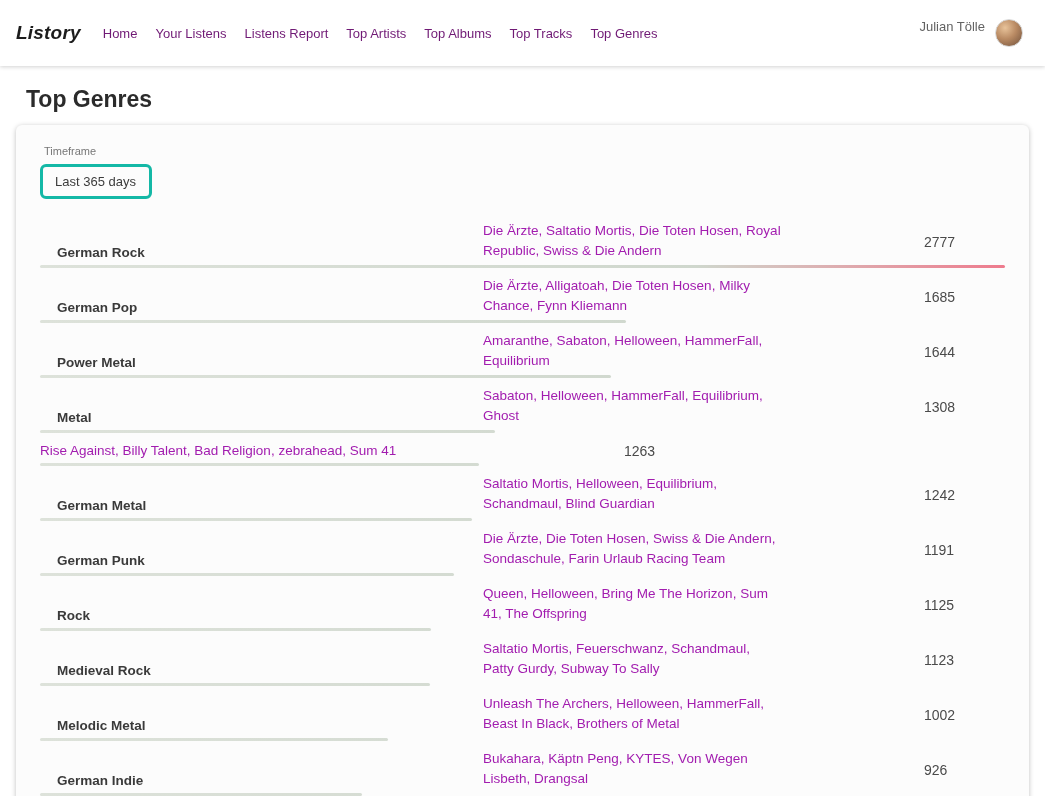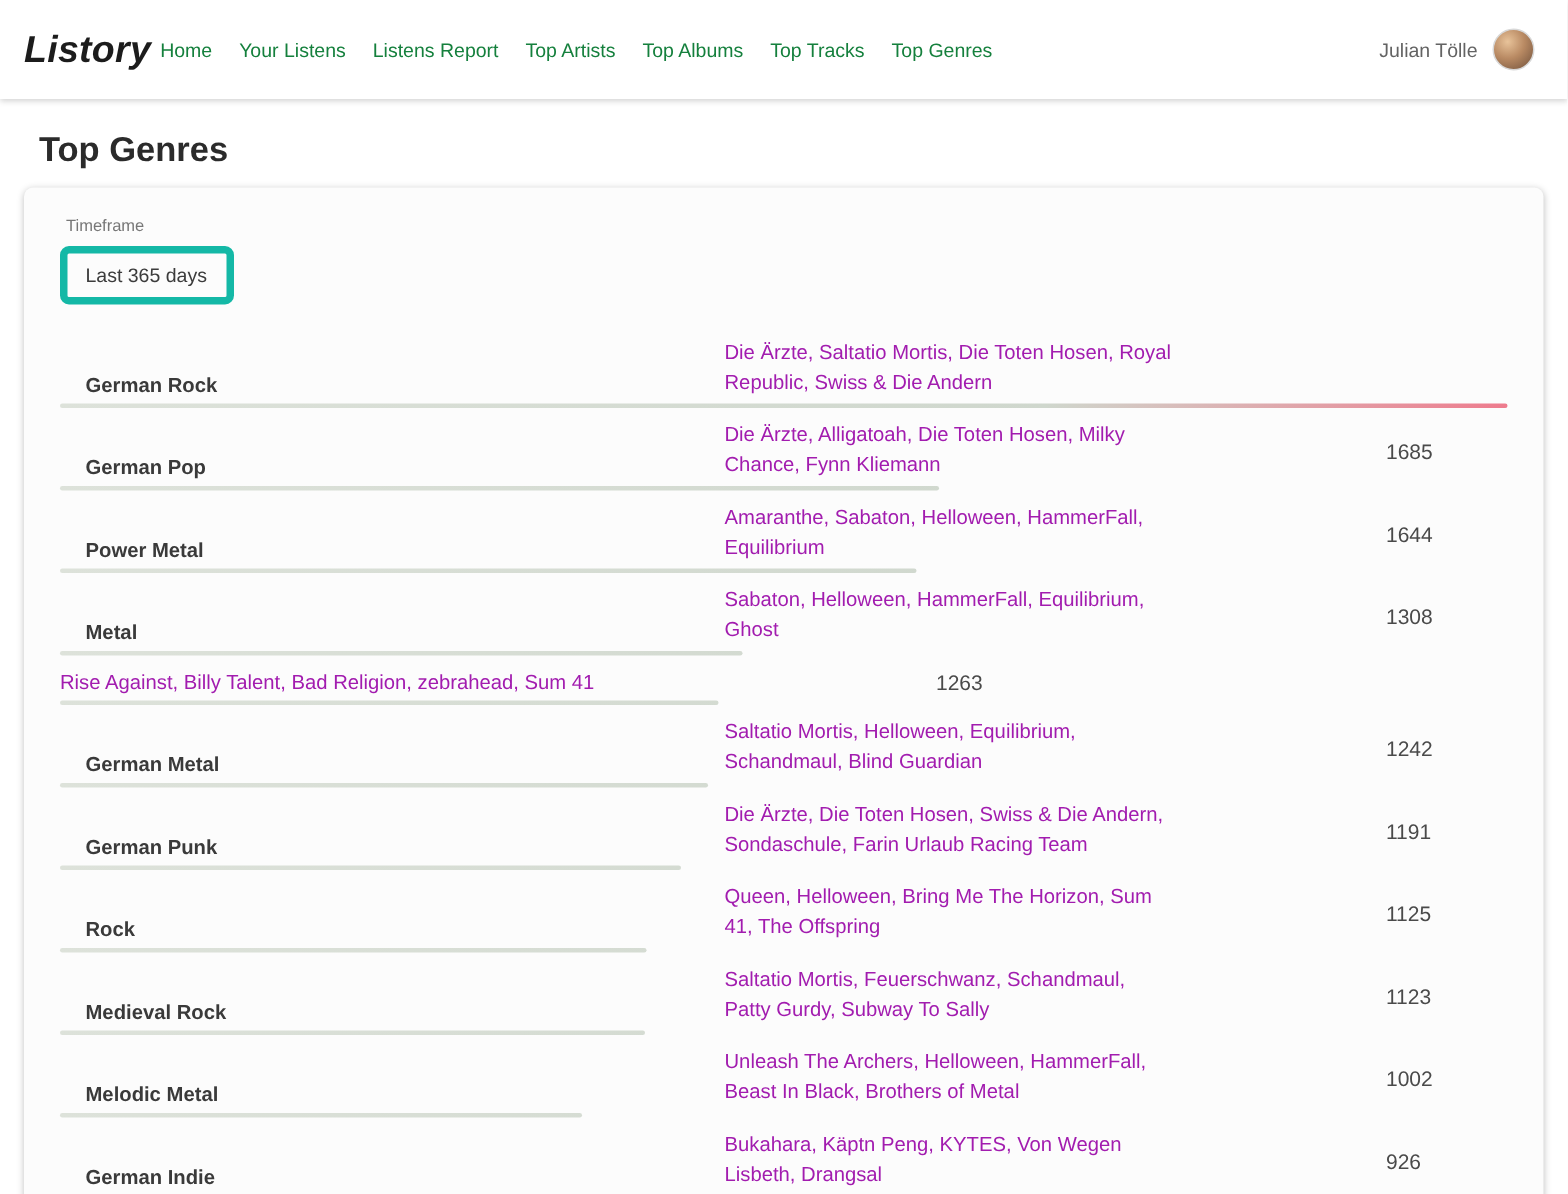--- a/index.html
+++ b/index.html
@@ -14,29 +14,29 @@
   
   .navbar {
     height: 66px;
     display: flex; align-items: center;
     padding: 0 22px 0 16px;
     background: #fff;
     box-shadow: 0 1px 4px rgba(0,0,0,.18);
     position: relative; z-index: 5;
   }
   .brand {
-    font-size: 25px; font-weight: 700; font-style: italic;
-    color: #1c1c1c; margin-right: 6px; cursor: pointer; letter-spacing: .2px;
+    font-size: 19px; font-weight: 700; font-style: italic;
+    color: #1c1c1c; margin-right: 22px; cursor: pointer; letter-spacing: .2px;
   }
   .nav-links { display: flex; gap: 18px; align-items: center; }
   .nav-link {
-    font-size: 13px; color: #15803d; cursor: pointer; white-space: nowrap;
+    font-size: 13px; color: #701a75; cursor: pointer; white-space: nowrap;
   }
   .nav-spacer { flex: 1; }
-  .user { display: flex; align-items: center; gap: 10px; cursor: pointer; }
+  .user { display: flex; gap: 10px; cursor: pointer; }
   .user-name { font-size: 13px; color: #636363; }
   .avatar {
     width: 28px; height: 28px; border-radius: 50%;
     background: radial-gradient(circle at 35% 30%, #e8c39a 0%, #b98a63 45%, #6e4f3a 100%);
     border: 1px solid #d8d8d8;
   }
 
   
   .page-title {
     font-size: 23px; font-weight: 700; color: #2b2b2b;
@@ -48,21 +48,21 @@
     border-radius: 6px;
     box-shadow: 0 1px 5px rgba(0,0,0,.25);
     padding: 20px 24px 10px;
   }
 
   .tf-label { font-size: 11px; color: #777; margin-left: 4px; display: block; }
   .tf-select {
     display: inline-block;
     margin-top: 7px;
     padding: 7px 13px 7px 12px;
-    border: 5px solid #14b8a6;
+    border: 3px solid #14b8a6;
     border-radius: 6px;
     font-size: 13px; color: #3c3c3c;
     background: transparent;
     cursor: pointer;
     min-width: 110px;
   }
 
   
   .rows { margin-top: 14px; }
   .row {
@@ -115,20 +115,21 @@
 <h1 class="page-title">Top Genres</h1>
 
 <section class="card">
   <label class="tf-label">Timeframe</label>
   <div class="tf-select">Last 365 days</div>
 
   <div class="rows" id="rows">
   <div class="row">
     <div class="cell genre">German Rock</div>
     <div class="cell artists">Die Ärzte, Saltatio Mortis, Die Toten Hosen, Royal Republic, Swiss &amp; Die Andern</div>
+    <div class="cell count">2777</div>
     <div class="bar-track">
       <div class="bar" style="width: 100%; background-image: linear-gradient(90deg, rgb(221, 226, 218) 0%, rgb(207, 215, 205) 68%, rgb(238, 123, 141) 100%); background-size: 100% 100%;"></div>
     </div>
   </div>
 
   <div class="row">
     <div class="cell genre">German Pop</div>
     <div class="cell artists">Die Ärzte, Alligatoah, Die Toten Hosen, Milky Chance, Fynn Kliemann</div>
     <div class="cell count">1685</div>
     <div class="bar-track">

